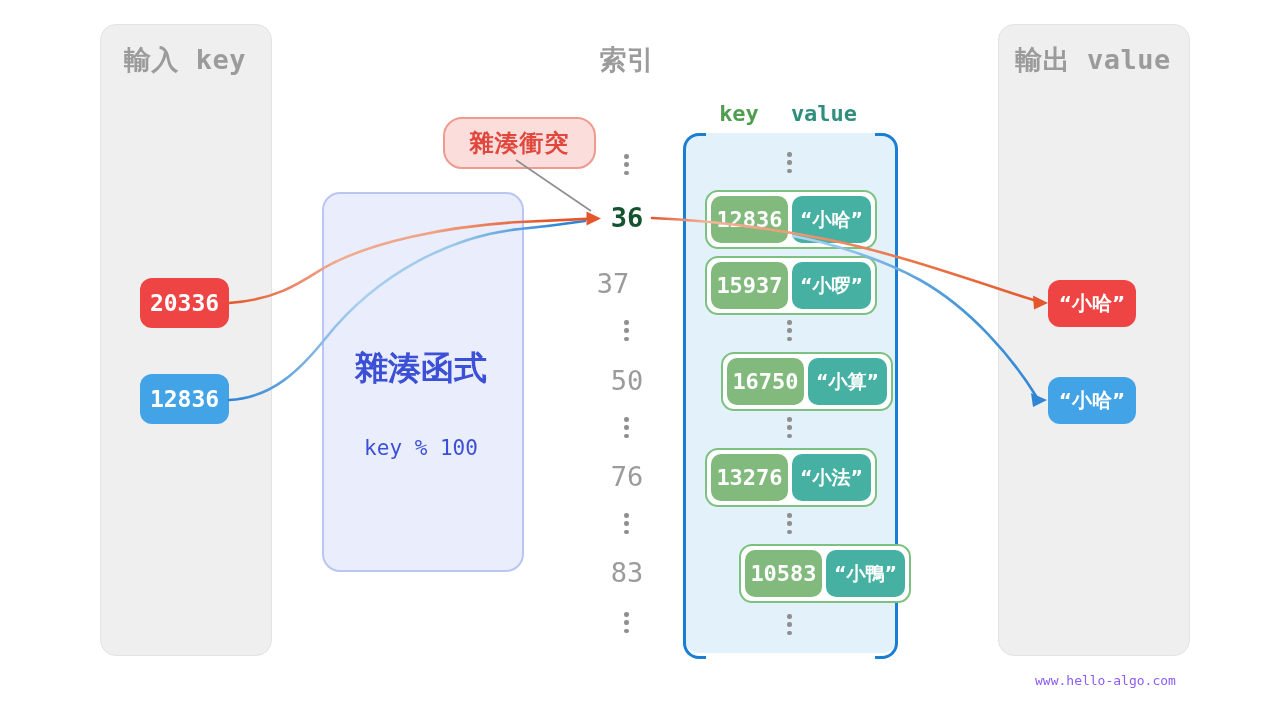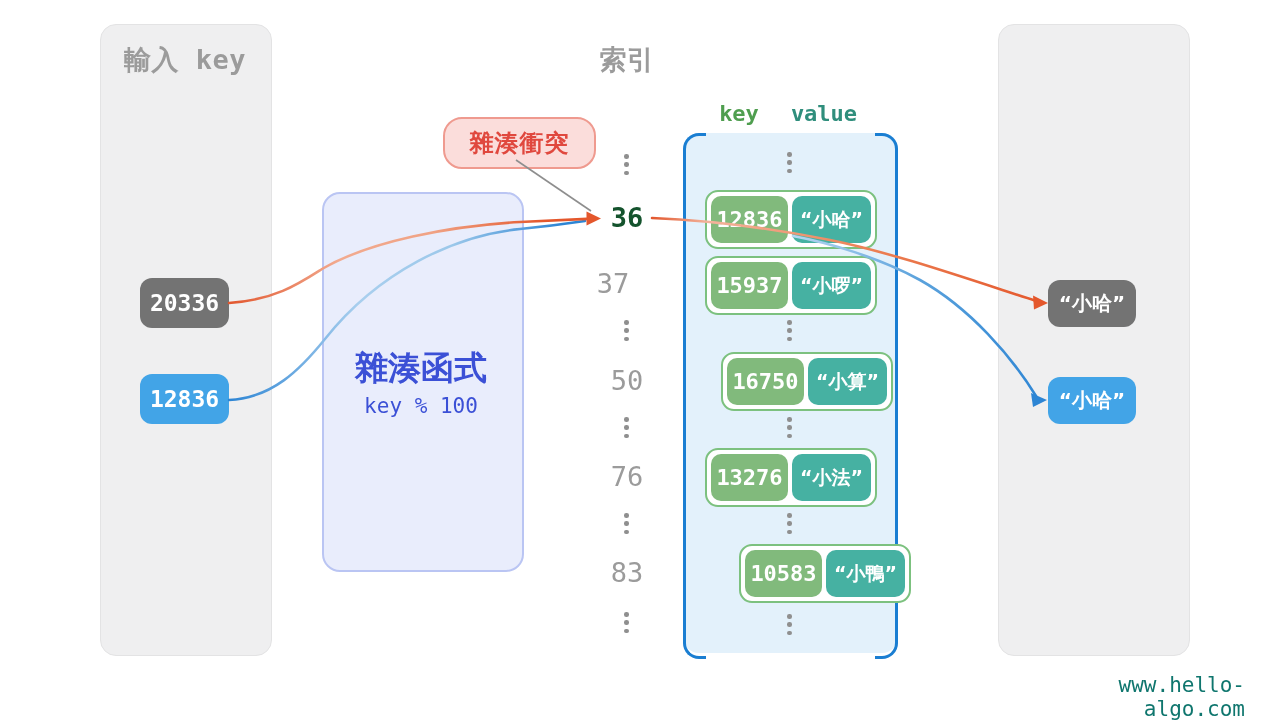--- a/index.html
+++ b/index.html
@@ -9,27 +9,27 @@
 
   
   .panel{background:#efeff0;border:1px solid #e3e3e4;border-radius:16px;z-index:1;}
   .panel-title{font-family:"DejaVu Sans Mono","Liberation Sans",sans-serif;
                font-weight:bold;font-size:27px;color:#9b9b9b;text-align:center;z-index:3;letter-spacing:.5px;}
 
   
   .pill{display:flex;align-items:center;justify-content:center;border-radius:12px;color:#fff;z-index:8;}
   .pill.num{font-family:"DejaVu Sans Mono","Liberation Mono",monospace;font-weight:bold;font-size:23px;}
   .pill.word{font-weight:bold;font-size:20px;}
-  .orange{background:#737373;}
+  .orange{background:#ef4444;}
   .blue{background:#42a4e7;}
 
   
   .hash-box{background:#e9edfc;border:2px solid #bac5f3;border-radius:18px;z-index:1;}
   .hash-name{font-size:33px;font-weight:600;color:#3b50d6;text-align:center;z-index:3;}
-  .hash-formula{font-family:"DejaVu Sans Mono","Liberation Mono",monospace;font-size:21px;color:#3b50d6;text-align:center;z-index:3;}
+  .hash-formula{font-family:"DejaVu Sans Mono","Liberation Mono",monospace;font-size:21px;color:#3b50d6;text-align:center;z-index:3;margin-top:42px;}
 
   
   .collision{background:#fbdddb;border:2px solid #ef9a8f;border-radius:10px;z-index:9;
              display:flex;align-items:center;justify-content:center;
              font-size:24px;font-weight:bold;color:#e0483e;letter-spacing:1px;}
 
   
   .idx{font-family:"DejaVu Sans Mono","Liberation Mono",monospace;font-size:27px;color:#9b9b9b;
        width:80px;text-align:center;z-index:3;}
   .idx.hl{color:#14532d;font-weight:bold;}
@@ -47,22 +47,22 @@
   .kv-header{font-family:"DejaVu Sans Mono","Liberation Mono",monospace;font-size:22px;font-weight:bold;text-align:center;z-index:3;margin-top:8px;}
   .kh{color:#4f9e4f;} .vh{color:#2f8e7c;}
 
   
   .row{background:#ffffff;border:2px solid #7cc17f;border-radius:13px;width:168px;height:55px;z-index:4;}
   .cell{position:absolute;display:flex;align-items:center;justify-content:center;border-radius:10px;color:#fff;z-index:8;}
   .cell.key{left:0px;top:0px;width:77px;height:47px;background:#81ba7c;
             font-family:"DejaVu Sans Mono","Liberation Mono",monospace;font-weight:bold;font-size:22px;}
   .cell.val{left:81px;top:0px;width:79px;height:47px;background:#46b1a2;font-weight:bold;font-size:19px;}
 
-  .watermark{font-family:"DejaVu Sans Mono","Liberation Mono",monospace;font-size:21px;color:#0f766e;
-             width:210px;text-align:right;z-index:3;}
+  .watermark{font-family:"DejaVu Sans Mono","Liberation Mono",monospace;font-size:13px;color:#8b5cf6;
+             width:210px;text-align:left;z-index:3;}
 
   svg.layer{position:absolute;left:0;top:0;width:1280px;height:720px;pointer-events:none;}
   #flow-under{z-index:6;} #flow-over{z-index:20;}
 </style>
 </head>
 <body>
 
 <div id="canvas">
 
   <div class="panel abs" style="left:100px;top:24px;width:170px;height:630px;"></div>
@@ -182,20 +182,21 @@
   <div class="row abs" style="left:705px;top:448px;">
     <div class="cell key" style="left:4px;top:4px;">13276</div>
     <div class="cell val" style="left:85px;top:4px;">“小法”</div>
   </div>
   <div class="row abs" style="left:705px;top:544px;margin-left:34px;">
     <div class="cell key" style="left:4px;top:4px;">10583</div>
     <div class="cell val" style="left:85px;top:4px;">“小鴨”</div>
   </div>
 
   <div class="panel abs" style="left:998px;top:24px;width:190px;height:630px;"></div>
+  <div class="panel-title abs" style="left:998px;top:42px;width:190px;">輸出 value</div>
   <div class="pill word orange abs" style="left:1048px;top:280px;width:88px;height:47px;">“小哈”</div>
   <div class="pill word blue abs" style="left:1048px;top:377px;width:88px;height:47px;">“小哈”</div>
 
   <div class="watermark abs" style="left:1035px;top:673px;">www.hello-algo.com</div>
 
   <svg id="flow-over" class="layer" viewBox="0 0 1280 720">
     <defs>
       <linearGradient id="gB-or" gradientUnits="userSpaceOnUse" x1="229" y1="0" x2="600" y2="0">
         <stop offset="0" stop-color="#e2572e"></stop>
           <stop offset="0.3" stop-color="#f2ab90"></stop>

